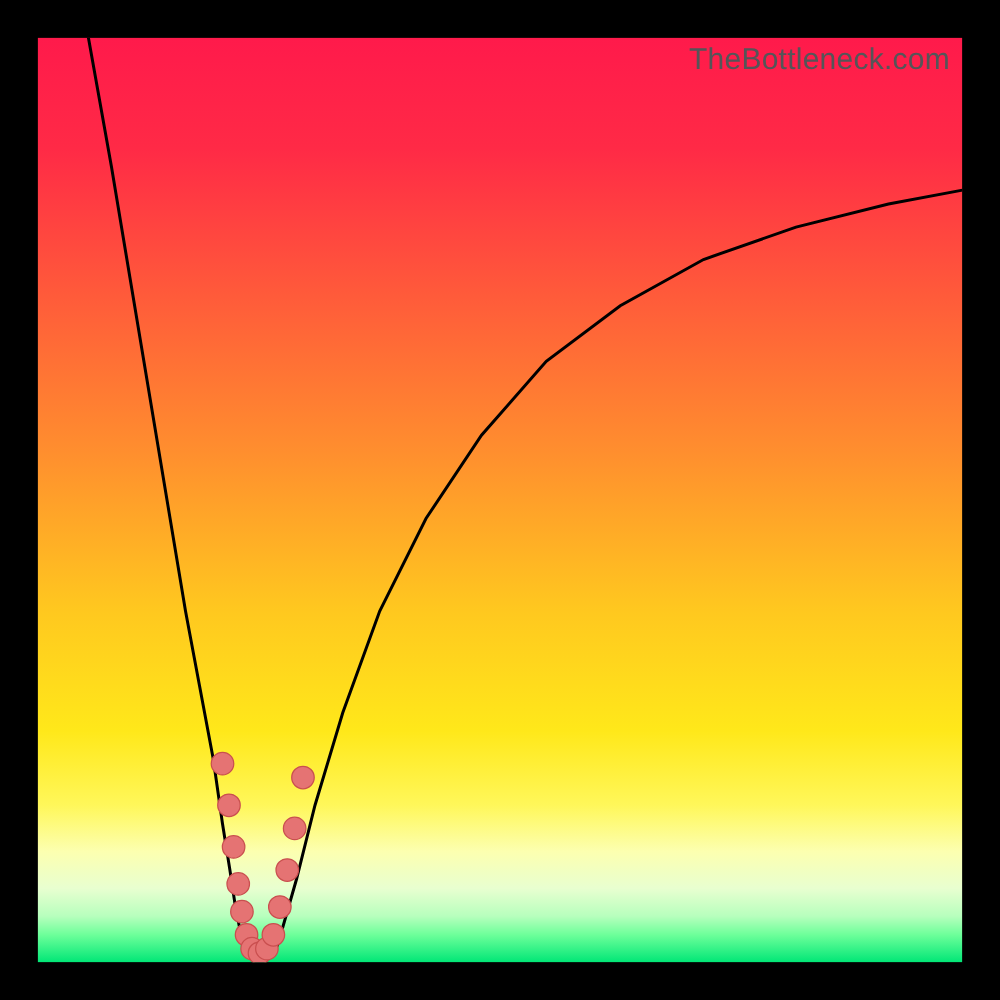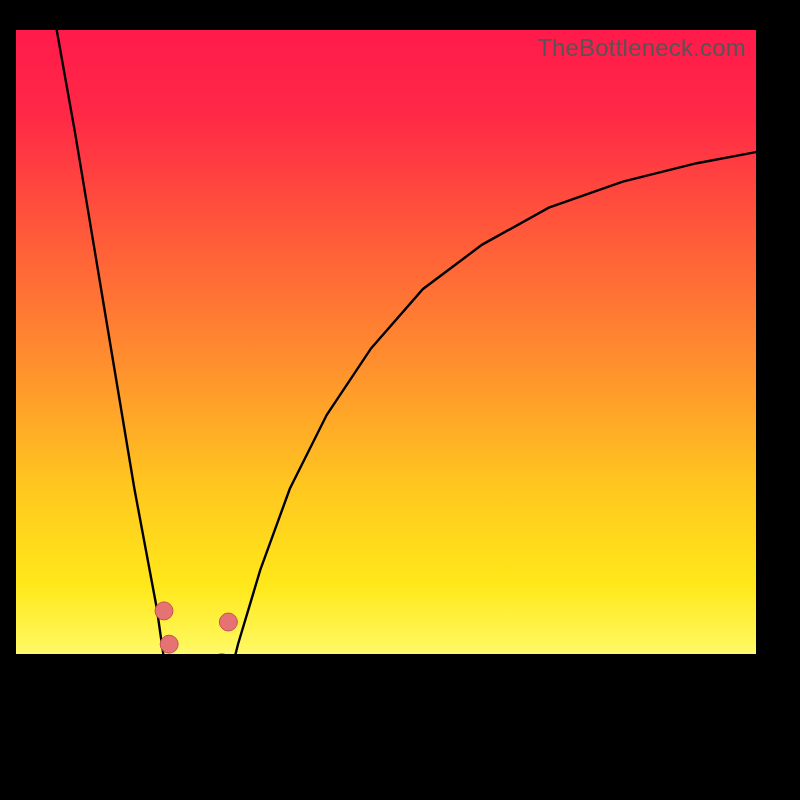--- a/index.html
+++ b/index.html
@@ -12,24 +12,24 @@
     font-family: Arial, Helvetica, sans-serif;
   }
   .outer {
     width: 800px;
     height: 800px;
     background: #000;
     position: relative;
   }
   .plot {
     position: absolute;
-    left: 16px;
+    left: 30px;
     top: 30px;
     width: 740px;
-    height: 624px;
+    height: 740px;
     overflow: hidden;
   }
   .gradient {
     position: absolute;
     inset: 0;
   }
   .watermark {
     position: absolute;
     top: 4px;
     right: 10px;

